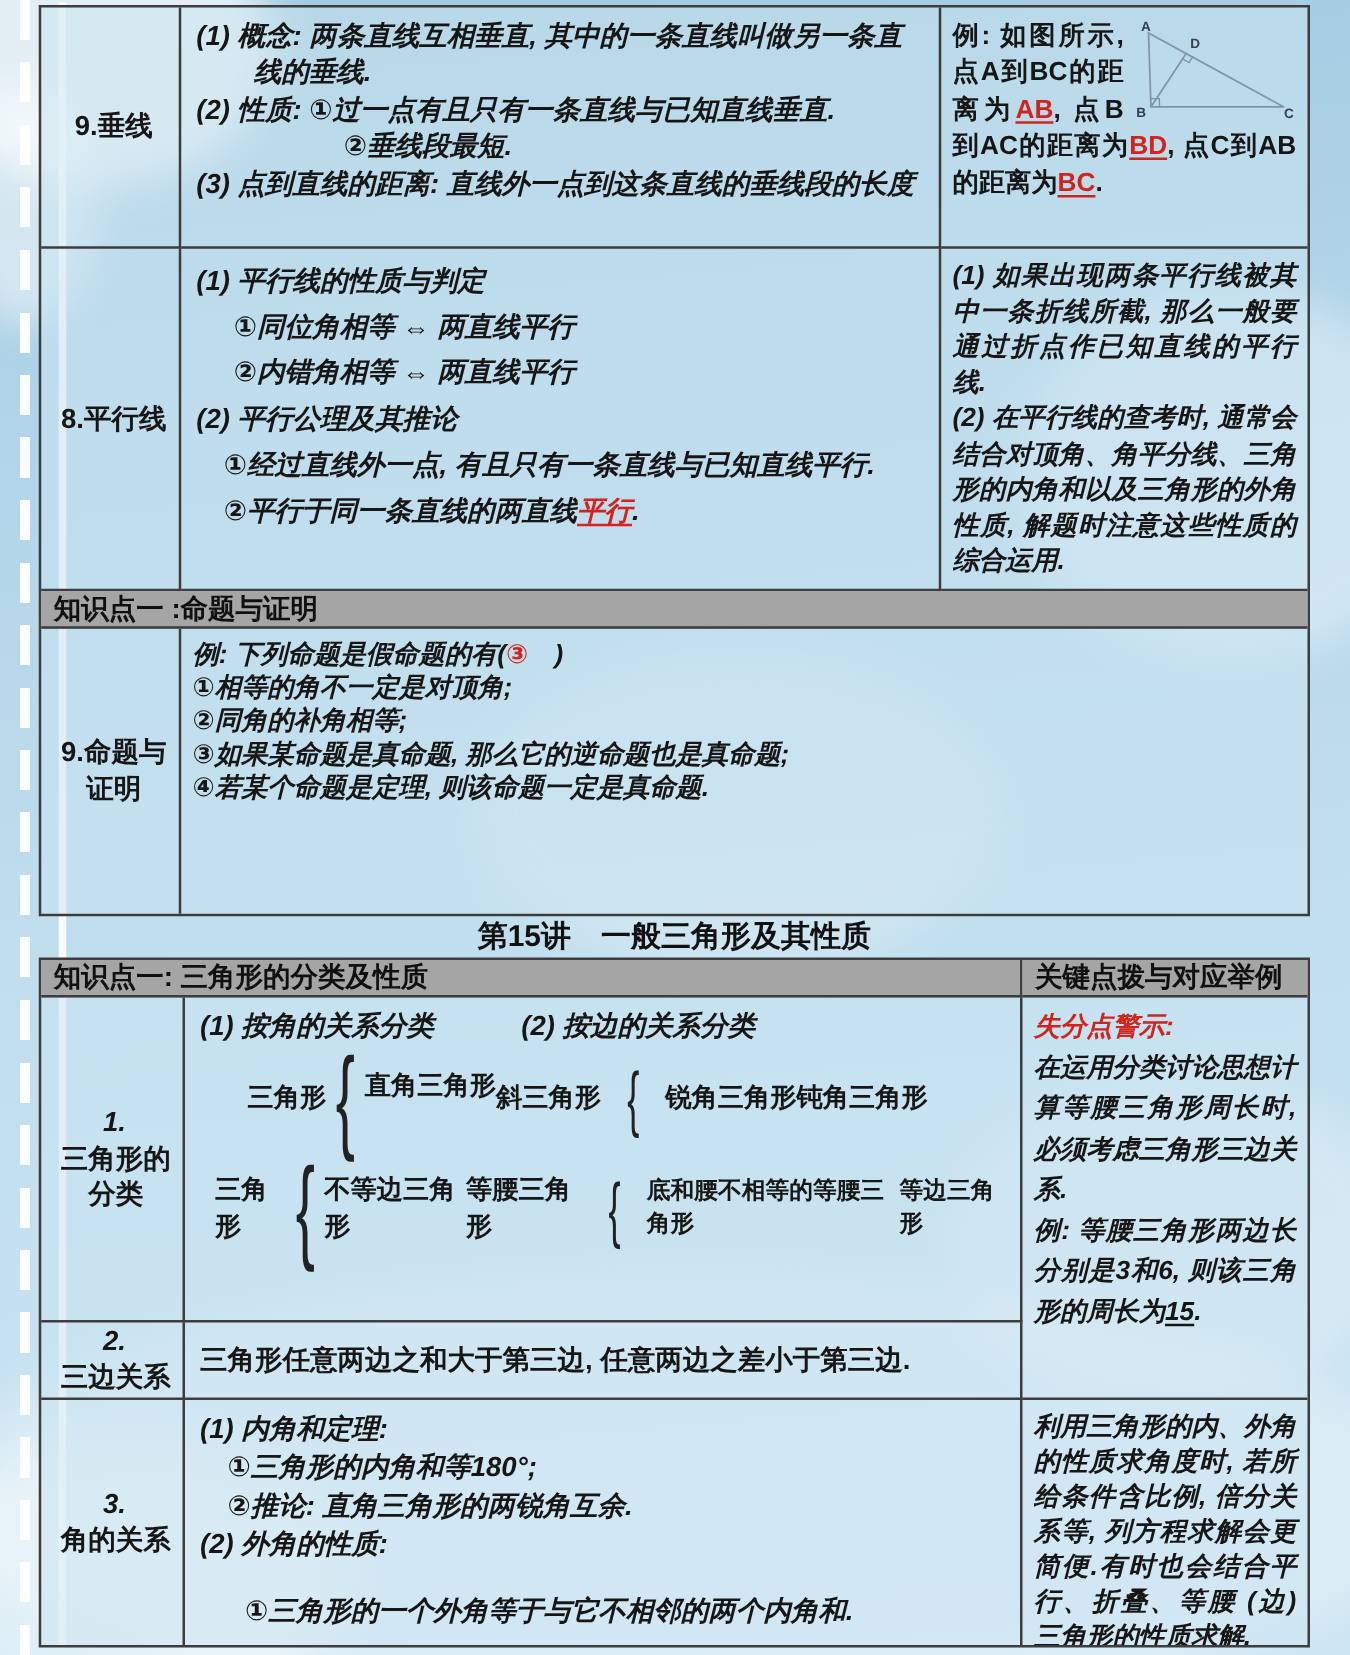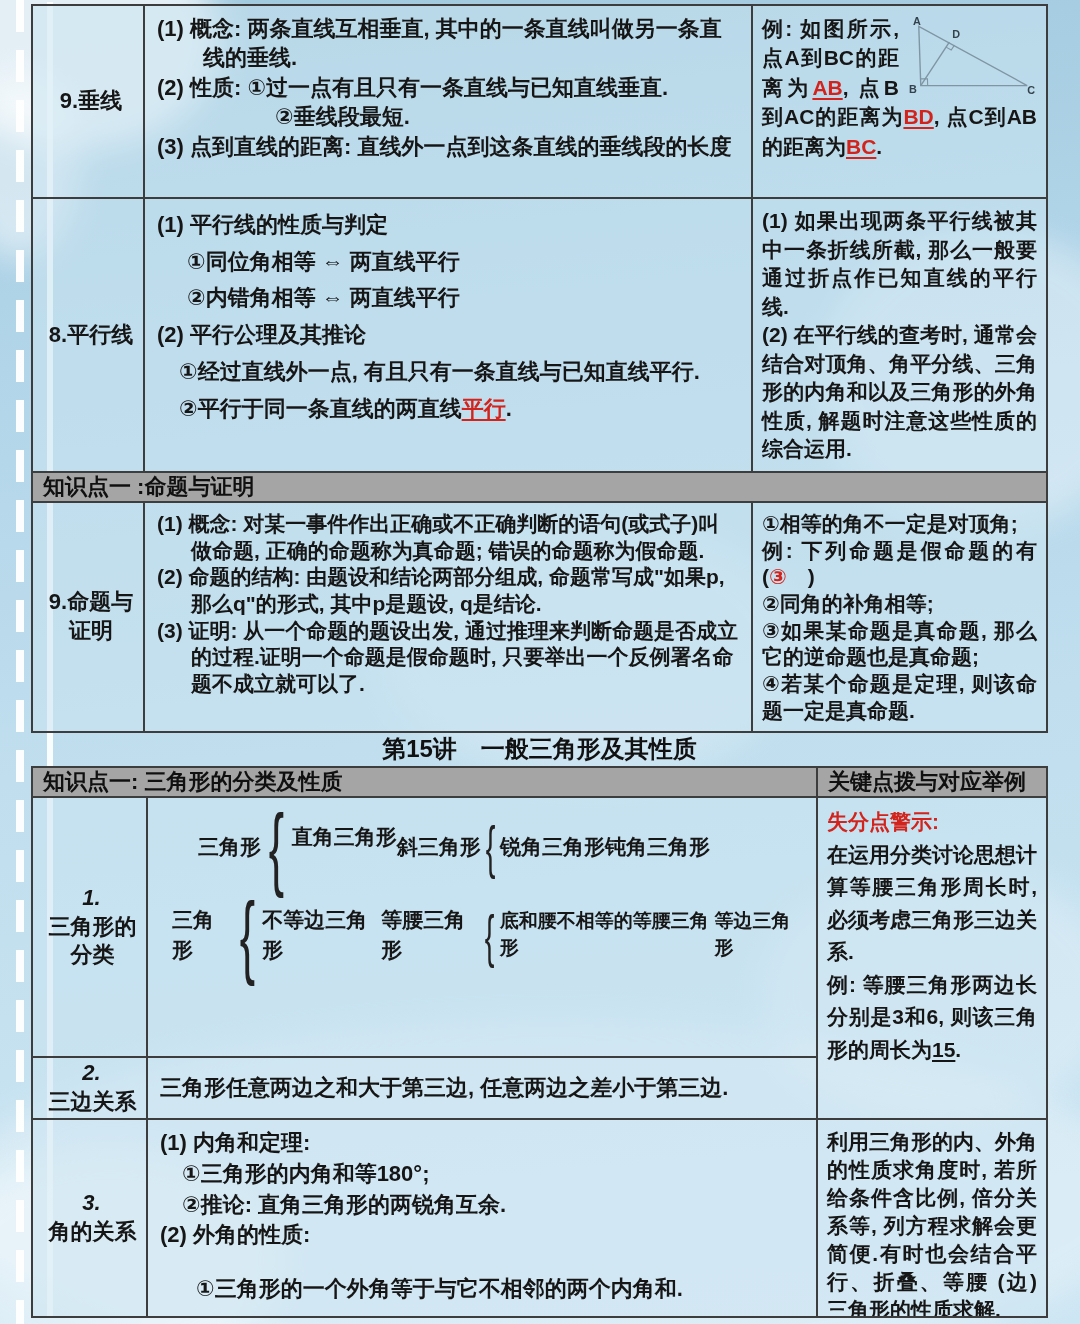--- a/index.html
+++ b/index.html
@@ -16,40 +16,40 @@
   #t2{top:766px;height:552px;grid-template-columns:115px 670px 1fr;grid-template-rows:30px 260px 62px 1fr;}
   .cell{border-right:2px solid #3d3d3d;border-bottom:2px solid #3d3d3d;box-sizing:border-box;overflow:hidden;}
   .no-br{border-right:none;} .no-bb{border-bottom:none;}
   .label-cell{display:flex;flex-wrap:wrap;align-items:center;align-content:center;justify-content:center;
               text-align:center;font-size:22px;padding:4px 4px 4px 10px;line-height:1.3;}
   .content-cell{padding:8px 12px;font-size:22px;}
   .ex-cell{padding:8px 9px;font-size:21px;text-align:justify;}
   .hdr{background:#a5a5a5;color:#101010;font-size:22px;display:flex;align-items:center;
        padding:0 10px;line-height:1;}
   .span-all{grid-column:1/4;}
-  .line{display:block;}
+  .line{display:block;font-style:italic;}
   .hang46{padding-left:46px;text-indent:-46px;}
   .hang34{padding-left:34px;text-indent:-34px;}
   .ind30{padding-left:30px;} .ind118{padding-left:118px;}
   .ind22{padding-left:22px;} .ind36{padding-left:36px;margin-top:23px;}
   .lh7c{line-height:1.34;} .lh8c{line-height:1.67;} .lh9c{line-height:1.27;font-size:21px;}
   .lh7e{line-height:1.40;} .lh8e{line-height:1.36;} .lh9e{line-height:1.27;}
   .lh1e{line-height:1.55;} .lh3e{line-height:1.33;} .lh3c{line-height:1.40;}
   .red{color:#d2241c;}
   .red-u{color:#d2241c;text-decoration:underline;text-decoration-thickness:2px;text-underline-offset:3px;}
   .blk-u{text-decoration:underline;text-decoration-thickness:2px;text-underline-offset:3px;}
   .lecture-title{position:absolute;top:731px;left:31px;width:1017px;height:35px;z-index:3;
                  display:flex;align-items:center;justify-content:center;font-size:24px;color:#111;}
   .num-it{font-style:italic;margin-right:2px;}
   .fig{float:right;margin:2px 0 4px 6px;}
   .tree{display:flex;align-items:center;font-size:21px;line-height:1.42;}
   .brace{font-weight:400;display:inline-block;transform:scaleX(.5);line-height:.85;color:#222;}
   .b-lg{font-size:92px;} .b-sm{font-size:58px;}
   .t-items{display:flex;flex-direction:row;justify-content:center;}
-  .subtree{display:flex;align-items:center;}
+  .subtree{display:flex;align-items:center;gap:16px;}
   .classify-head{display:block;margin-bottom:4px;}
   .classify-head .part2{margin-left:70px;}
   .tree1wrap{margin-left:38px;margin-top:2px;}
   .tree2wrap{margin-left:12px;margin-top:10px;}
 </style>
 </head>
 <body>
 
 <div class="stage">
   <div class="sky">
@@ -105,28 +105,23 @@
       <span class="line">(2) 在平行线的查考时, 通常会结合对顶角、角平分线、三角形的内角和以及三角形的外角性质, 解题时注意这些性质的综合运用.</span>
     </div>
 
     <div class="cell hdr span-all no-br">
         <span>知识点一 :命题与证明</span>
       </div>
 
     <div class="cell label-cell no-bb">
         <span>9.命题与证明</span>
       </div>
-    <div class="cell content-cell no-bb lh9c">
-      <span class="line hang34">(1) 概念: 对某一事件作出正确或不正确判断的语句(或式子)叫做命题, 正确的命题称为真命题; 错误的命题称为假命题.</span>
-      <span class="line hang34">(2) 命题的结构: 由题设和结论两部分组成, 命题常写成"如果p, 那么q"的形式, 其中p是题设, q是结论.</span>
-      <span class="line hang34">(3) 证明: 从一个命题的题设出发, 通过推理来判断命题是否成立的过程.证明一个命题是假命题时, 只要举出一个反例署名命题不成立就可以了.</span>
-    </div>
     <div class="cell ex-cell no-br no-bb lh9e">
+      <span class="line"><span>例: 下列命题是假命题的有(</span><span class="red">③</span><span>　)</span></span>
       <span class="line">①相等的角不一定是对顶角;</span>
-      <span class="line"><span>例: 下列命题是假命题的有(</span><span class="red">③</span><span>　)</span></span>
       <span class="line">②同角的补角相等;</span>
       <span class="line">③如果某命题是真命题, 那么它的逆命题也是真命题;</span>
       <span class="line">④若某个命题是定理, 则该命题一定是真命题.</span>
     </div>
   </div>
 
   <div class="lecture-title">
       <span>第15讲　一般三角形及其性质</span>
     </div>
 
@@ -136,20 +131,21 @@
       </div>
     <div class="cell hdr no-br" style="grid-column:3">
         <span>关键点拨与对应举例</span>
       </div>
 
     <div class="cell label-cell">
         <span class="num-it">1.</span>
         <span>三角形的分类</span>
       </div>
     <div class="cell content-cell">
+      <span class="line classify-head"><span>(1) 按角的关系分类</span><span class="part2">(2) 按边的关系分类</span></span>
       <div class="tree tree1wrap">
         <span>三角形</span>
         <span class="brace b-lg">{</span>
         <div class="t-items">
           <span>直角三角形</span>
           <div class="subtree">
             <span>斜三角形</span>
             <span class="brace b-sm">{</span>
             <div class="t-items">
               <span>锐角三角形</span>

